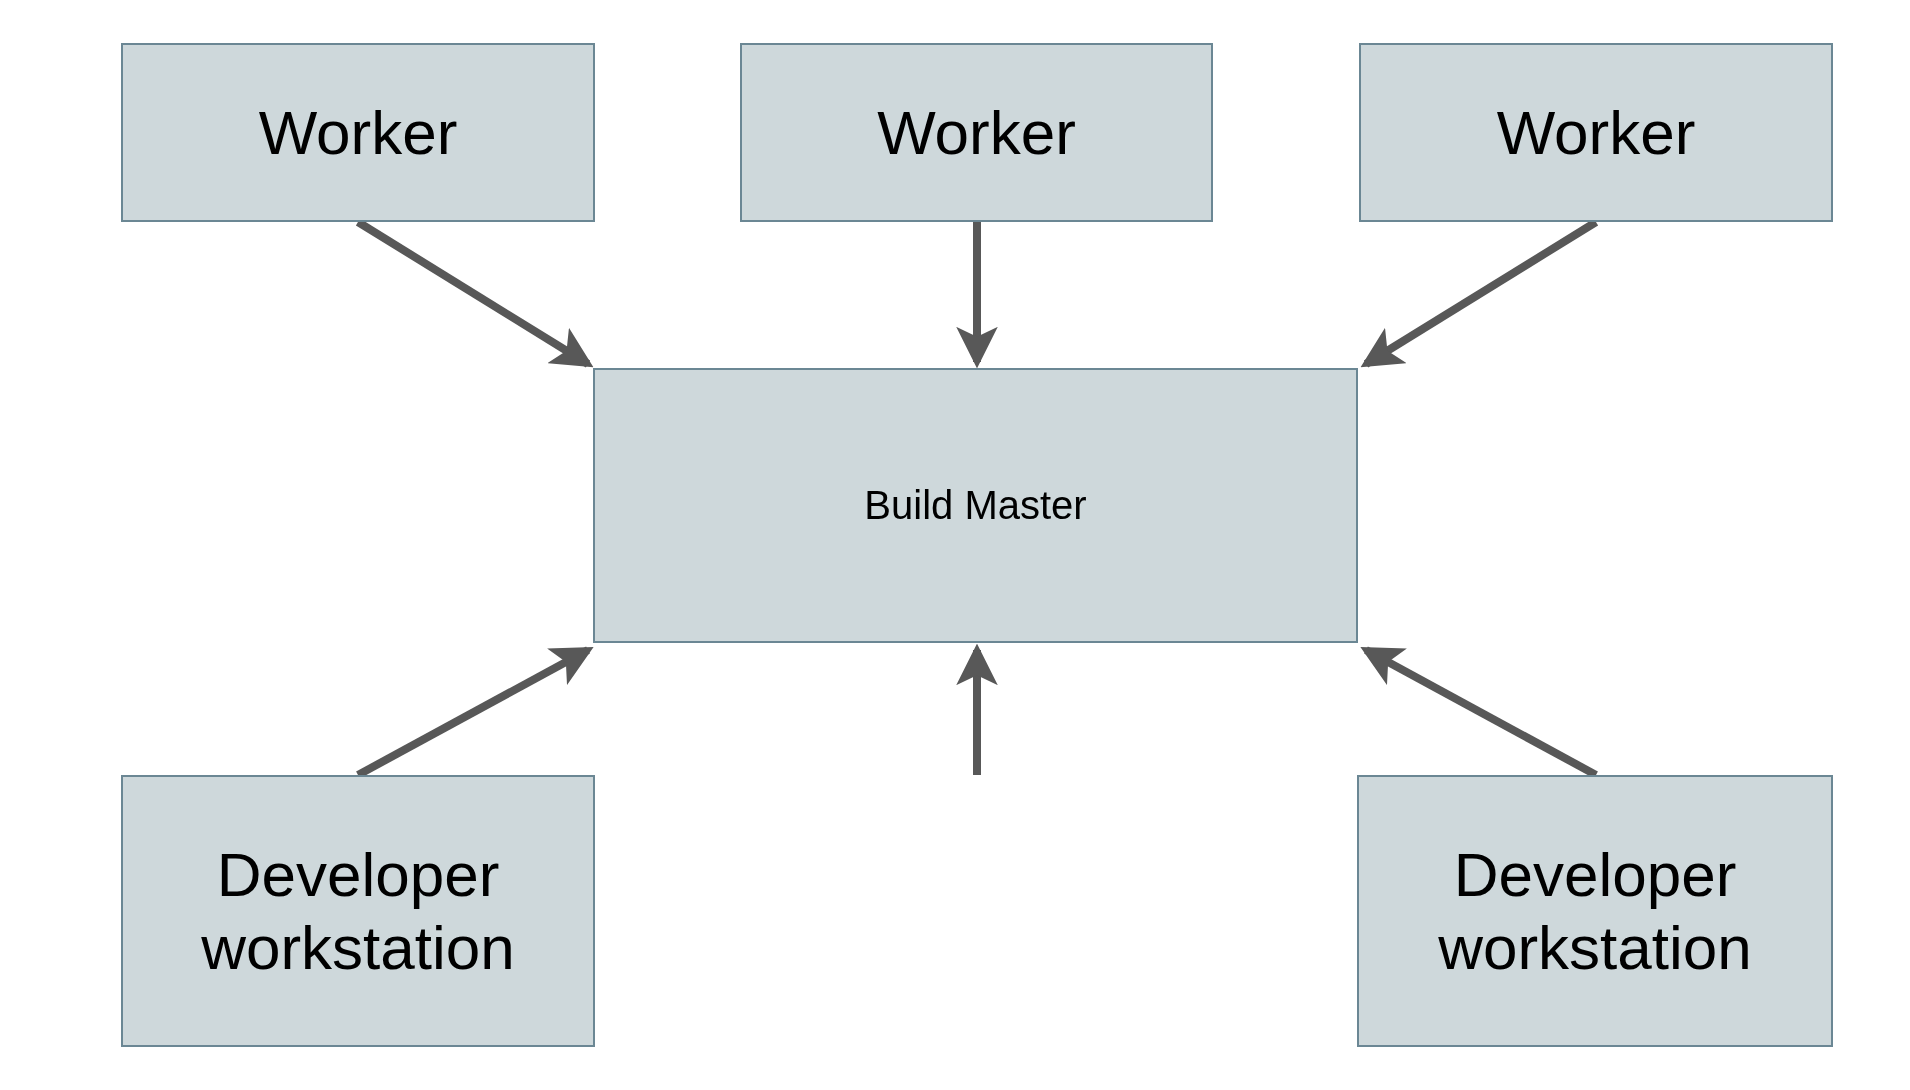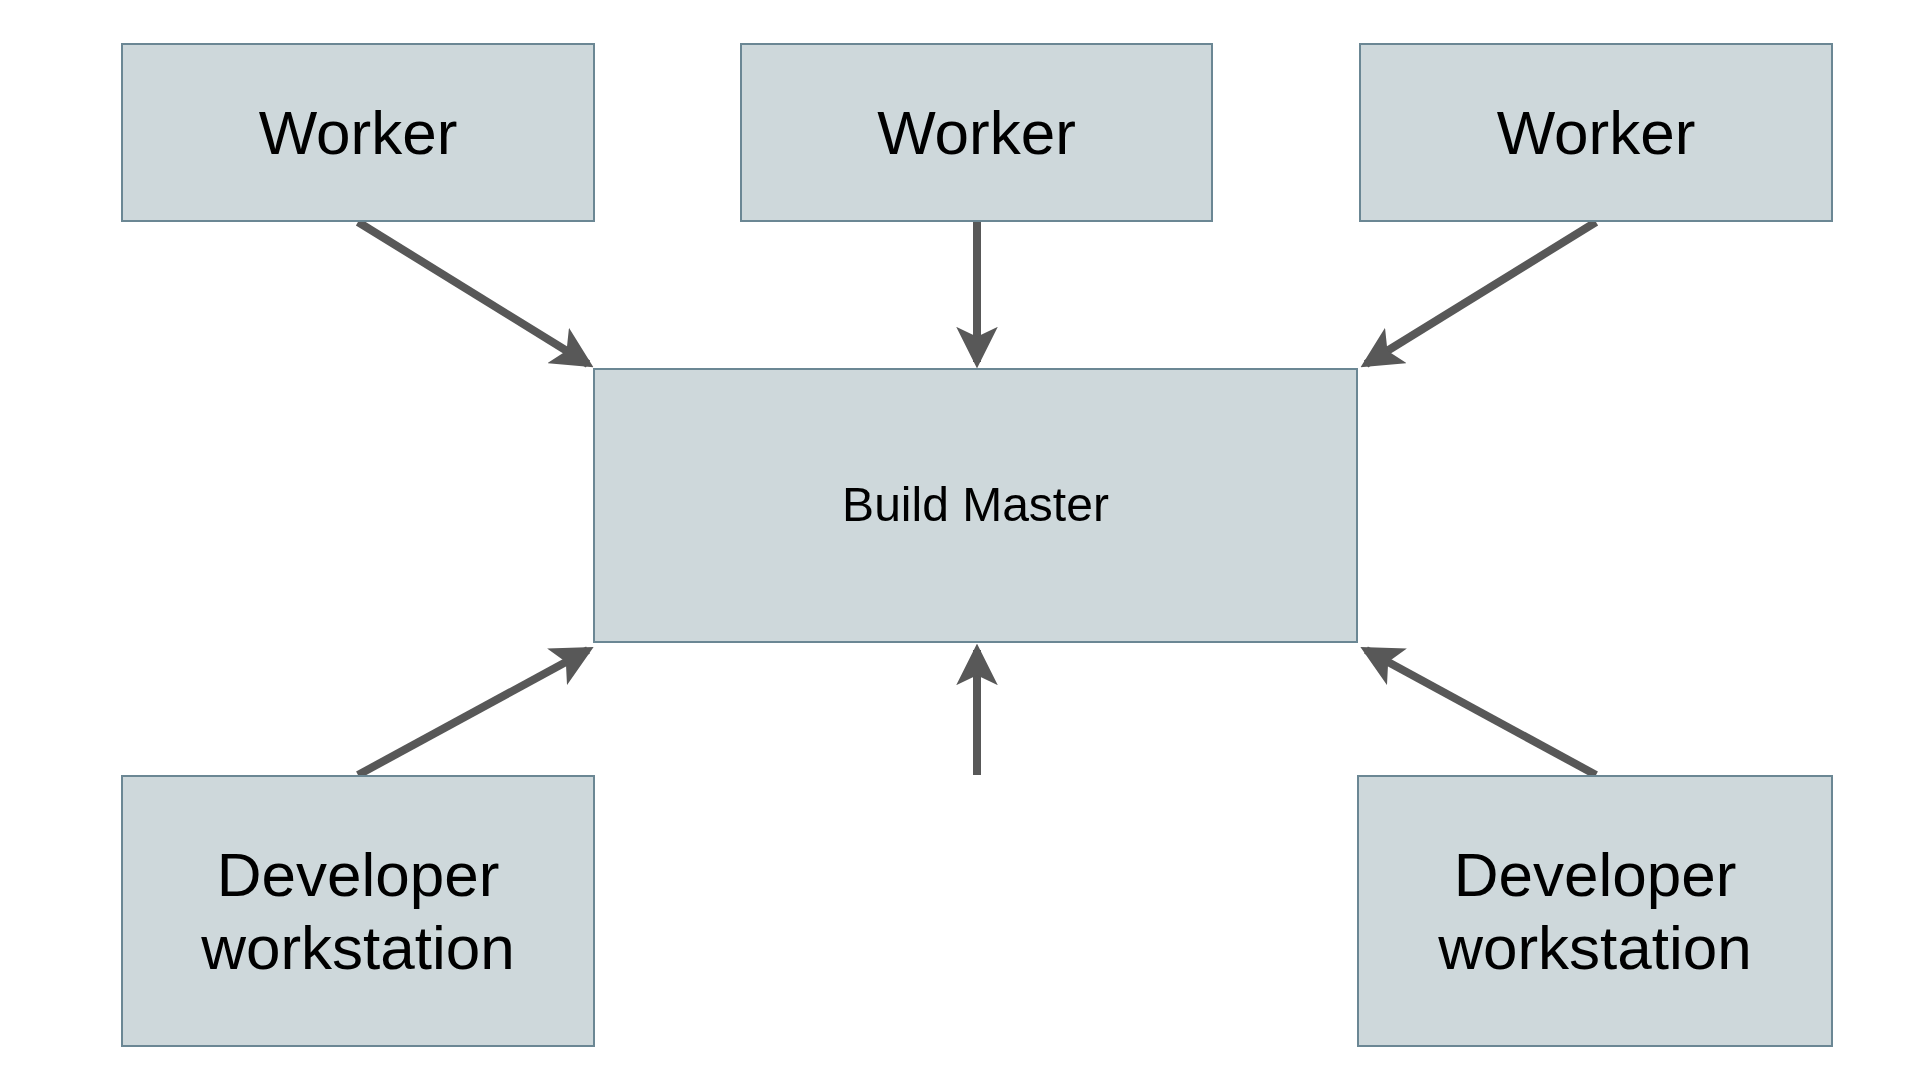--- a/index.html
+++ b/index.html
@@ -43,21 +43,21 @@
   }
   .node-label {
     display: block;
     padding: 0 10px;
   }
   
   #node-worker-1 { left: 121px; top: 43px; width: 474px; height: 179px; font-size: 62px; }
   #node-worker-2 { left: 740px; top: 43px; width: 473px; height: 179px; font-size: 62px; }
   #node-worker-3 { left: 1359px; top: 43px; width: 474px; height: 179px; font-size: 62px; }
   
-  #node-build-master { left: 593px; top: 368px; width: 765px; height: 275px; font-size: 48px; }
+  #node-build-master { left: 593px; top: 368px; width: 765px; height: 275px; font-size: 40px; }
   
   #node-dev-workstation-1 { left: 121px; top: 775px; width: 474px; height: 272px; font-size: 62px; }
   #node-ci-server { left: 738px; top: 775px; width: 475px; height: 272px; font-size: 62px; }
   #node-dev-workstation-2 { left: 1357px; top: 775px; width: 476px; height: 272px; font-size: 62px; }
 </style>
 </head>
 <body>
 
 <div id="diagram-canvas">
 

